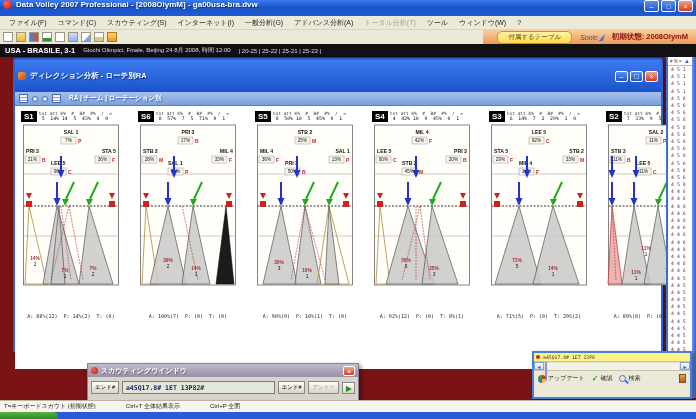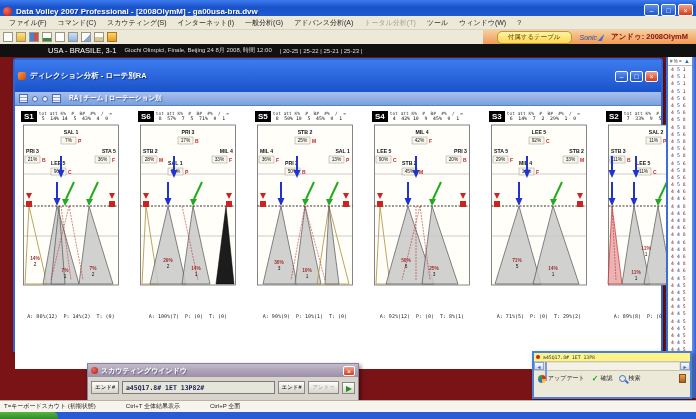--- a/index.html
+++ b/index.html
@@ -3,21 +3,21 @@
 <meta charset="utf-8">
 <style>
   * { margin:0; padding:0; box-sizing:border-box; }
   html,body { width:696px; height:419px; overflow:hidden; background:#7a1315;
     font-family:"Liberation Sans", sans-serif; }
   .stage { position:relative; width:696px; height:419px; }
 
   
   .titlebar { position:absolute; top:0; left:0; right:0; height:16px;
     background:linear-gradient(180deg,#3d7bf0 0%,#1a53c9 45%,#1e5ad2 100%);
-    display:flex; align-items:flex-end; padding:0 3px; color:#fff; }
+    display:flex; align-items:flex-start; padding:0 3px; color:#fff; }
   .titlebar .app-icon { width:9px; height:9px; border-radius:50%;
     background:radial-gradient(circle at 35% 35%, #ff6a5a, #c01808); margin-right:4px; }
   .titlebar .ttext { font-size:8px; font-weight:bold; text-shadow:1px 1px 1px #0a2d7a;
     white-space:nowrap; overflow:hidden; }
   .winbtns { margin-left:auto; display:flex; gap:2px; }
   .wbtn { width:15px; height:12px; font-size:7px; line-height:11px; text-align:center;
     color:#fff; border:1px solid #fff; border-radius:2px;
     background:linear-gradient(180deg,#5a8ff2,#2257c8); }
   .wbtn.close { background:linear-gradient(180deg,#f0a08a,#d23d1d); }
 
@@ -43,21 +43,21 @@
   .attached-btn { font-size:6.5px; padding:1px 10px; border:1px solid #b89a30;
     border-radius:5px; background:linear-gradient(180deg,#fff3a8,#ffd84e); color:#5a4a08;
     white-space:nowrap; }
   .sonic { font-size:7px; font-style:italic; color:#2a4fb0; display:flex; gap:2px; align-items:center;}
   .sonic-icon { width:0; height:0; border-left:4px solid transparent;
     border-bottom:7px solid #3a6fd8; transform:skewX(-20deg); }
   .season { font-size:7.5px; font-weight:bold; color:#8a1010; white-space:nowrap; }
 
   .matchbar { position:absolute; top:44px; left:0; right:0; height:13px; background:#111;
     color:#fff; display:flex; align-items:center; gap:8px; padding:0 5px; }
-  .match-teams { font-size:7.5px; font-weight:normal; white-space:nowrap;margin-left:43px; }
+  .match-teams { font-size:7.5px; font-weight:bold; white-space:nowrap; }
   .match-details, .match-sets { font-size:6px; color:#ddd; white-space:nowrap; }
 
   
   .main { position:absolute; top:57px; left:0; right:0; height:343px; background:#7a1315; }
 
   
   .awin { position:absolute; left:13px; top:1px; width:650px; height:294px;
     border:2px solid #2e63d0; border-radius:3px 3px 0 0; background:#fff;
     box-shadow:2px 2px 4px rgba(0,0,0,.4); }
   .aw-title { height:15px; background:linear-gradient(180deg,#3d7bf0,#1a53c9);
@@ -199,21 +199,21 @@
         <span class="tb-icon i7"></span>
         <span class="tb-icon i8"></span>
         <span class="tb-icon i9"></span>
       </span>
     <span class="tb-right">
       <span class="attached-btn">付属するテーブル</span>
       <span class="sonic">
         <span>Sonic</span>
         <span class="sonic-icon"></span>
       </span>
-      <span class="season">アンドゥ: 2008OlymM</span>
+      <span class="season">初期状態: 2008OlymM</span>
     </span>
   </div>
 
   <div class="matchbar">
     <span class="match-teams">USA  -  BRASILE,  3-1</span>
     <span class="match-details">Giochi Olimpici, Finale, Beijing 24 8月 2008, 時間 12:00</span>
     <span class="match-sets">| 20-25 | 25-22 | 25-21 | 25-23 |</span>
   </div>
 
   <div class="main">

